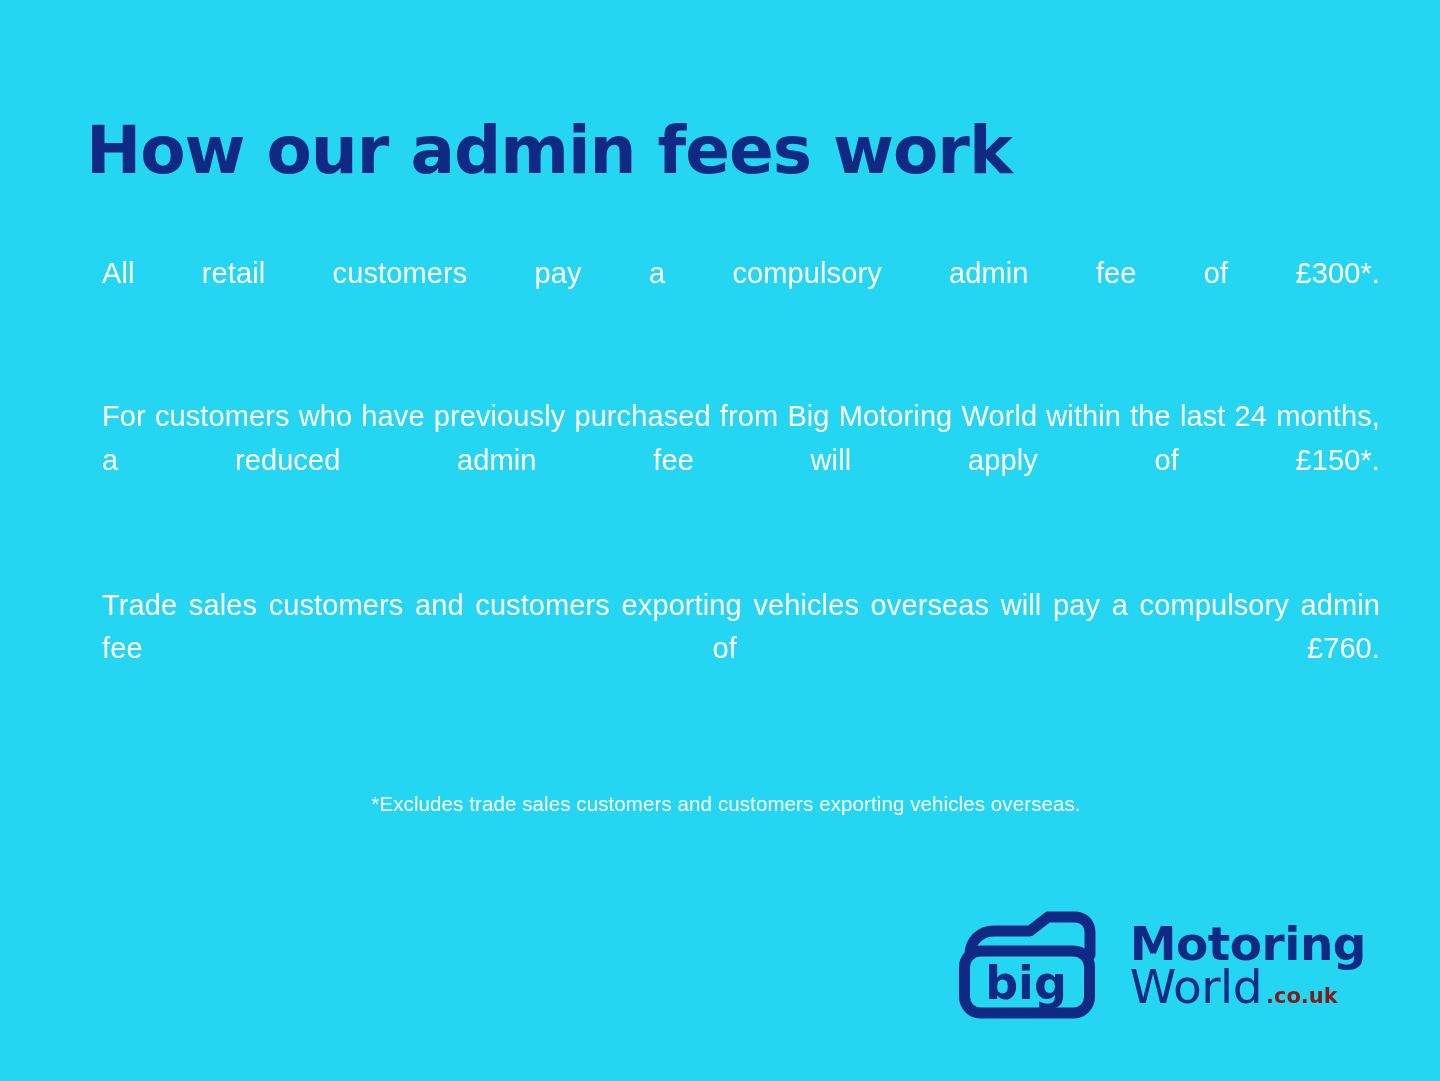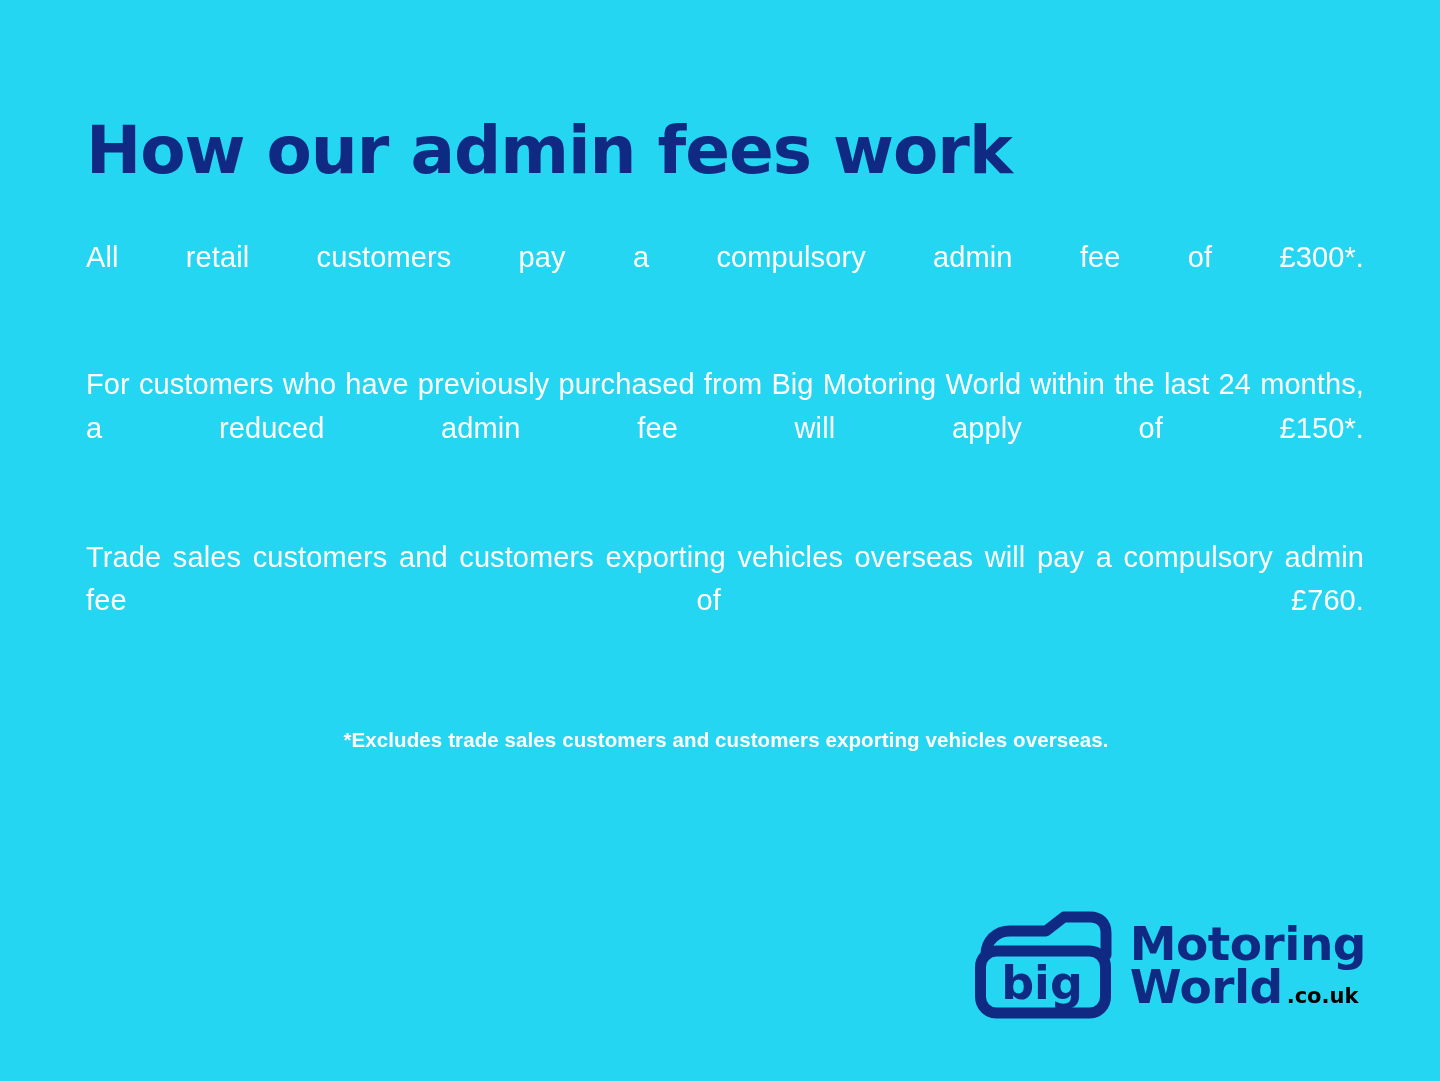--- a/index.html
+++ b/index.html
@@ -55,50 +55,50 @@
     display: inline-block;
     width: 100%;
   }
   .body-para {
     color: #FFFFFF;
     font-family: "Liberation Sans", sans-serif;
     font-size: 29px;
     line-height: 1.5;
     text-align: justify;
     width: 1278px;
-    margin: 0;
+    margin: 16px;
     padding-top: 42px;
     letter-spacing: 0.1px;
   }
   .body-para::after {
     content: "";
     display: inline-block;
     width: 100%;
   }
   .para-1 { padding-top: 52px; }
   .para-2 { padding-top: 40px; }
   .para-3 { padding-top: 42px; }
   .footnote {
     color: #FFFFFF;
     font-family: "Liberation Sans", sans-serif;
     font-size: 20.5px;
-    font-weight: bold;
+    font-weight: normal;
     text-align: center;
     width: 1280px;
     margin: 0;
     padding-top: 62px;
     letter-spacing: 0.1px;
   }
   .logo {
     position: absolute;
     right: 74px;
     bottom: 62px;
     display: flex;
     align-items: center;
-    gap: 0px;
+    gap: 16px;
   }
   .logo-mark {
     display: block;
   }
   .logo-words {
     display: flex;
     flex-direction: column;
     line-height: 0.92;
     margin-left: 18px;
   }
@@ -109,26 +109,26 @@
     font-size: 47px;
     letter-spacing: -0.5px;
   }
   .logo-word-2row {
     display: flex;
     align-items: baseline;
   }
   .logo-word-2 {
     color: #102A83;
     font-family: "DejaVu Sans", sans-serif;
-    font-weight: bold;
+    font-weight: normal;
     font-size: 47px;
     letter-spacing: -0.5px;
   }
   .logo-tld {
-    color: #000000;
+    color: #7f1d1d;
     font-family: "DejaVu Sans", sans-serif;
     font-weight: bold;
     font-size: 21px;
     margin-left: 4px;
     letter-spacing: 0px;
   }
 </style>
 </head>
 <body>
 

